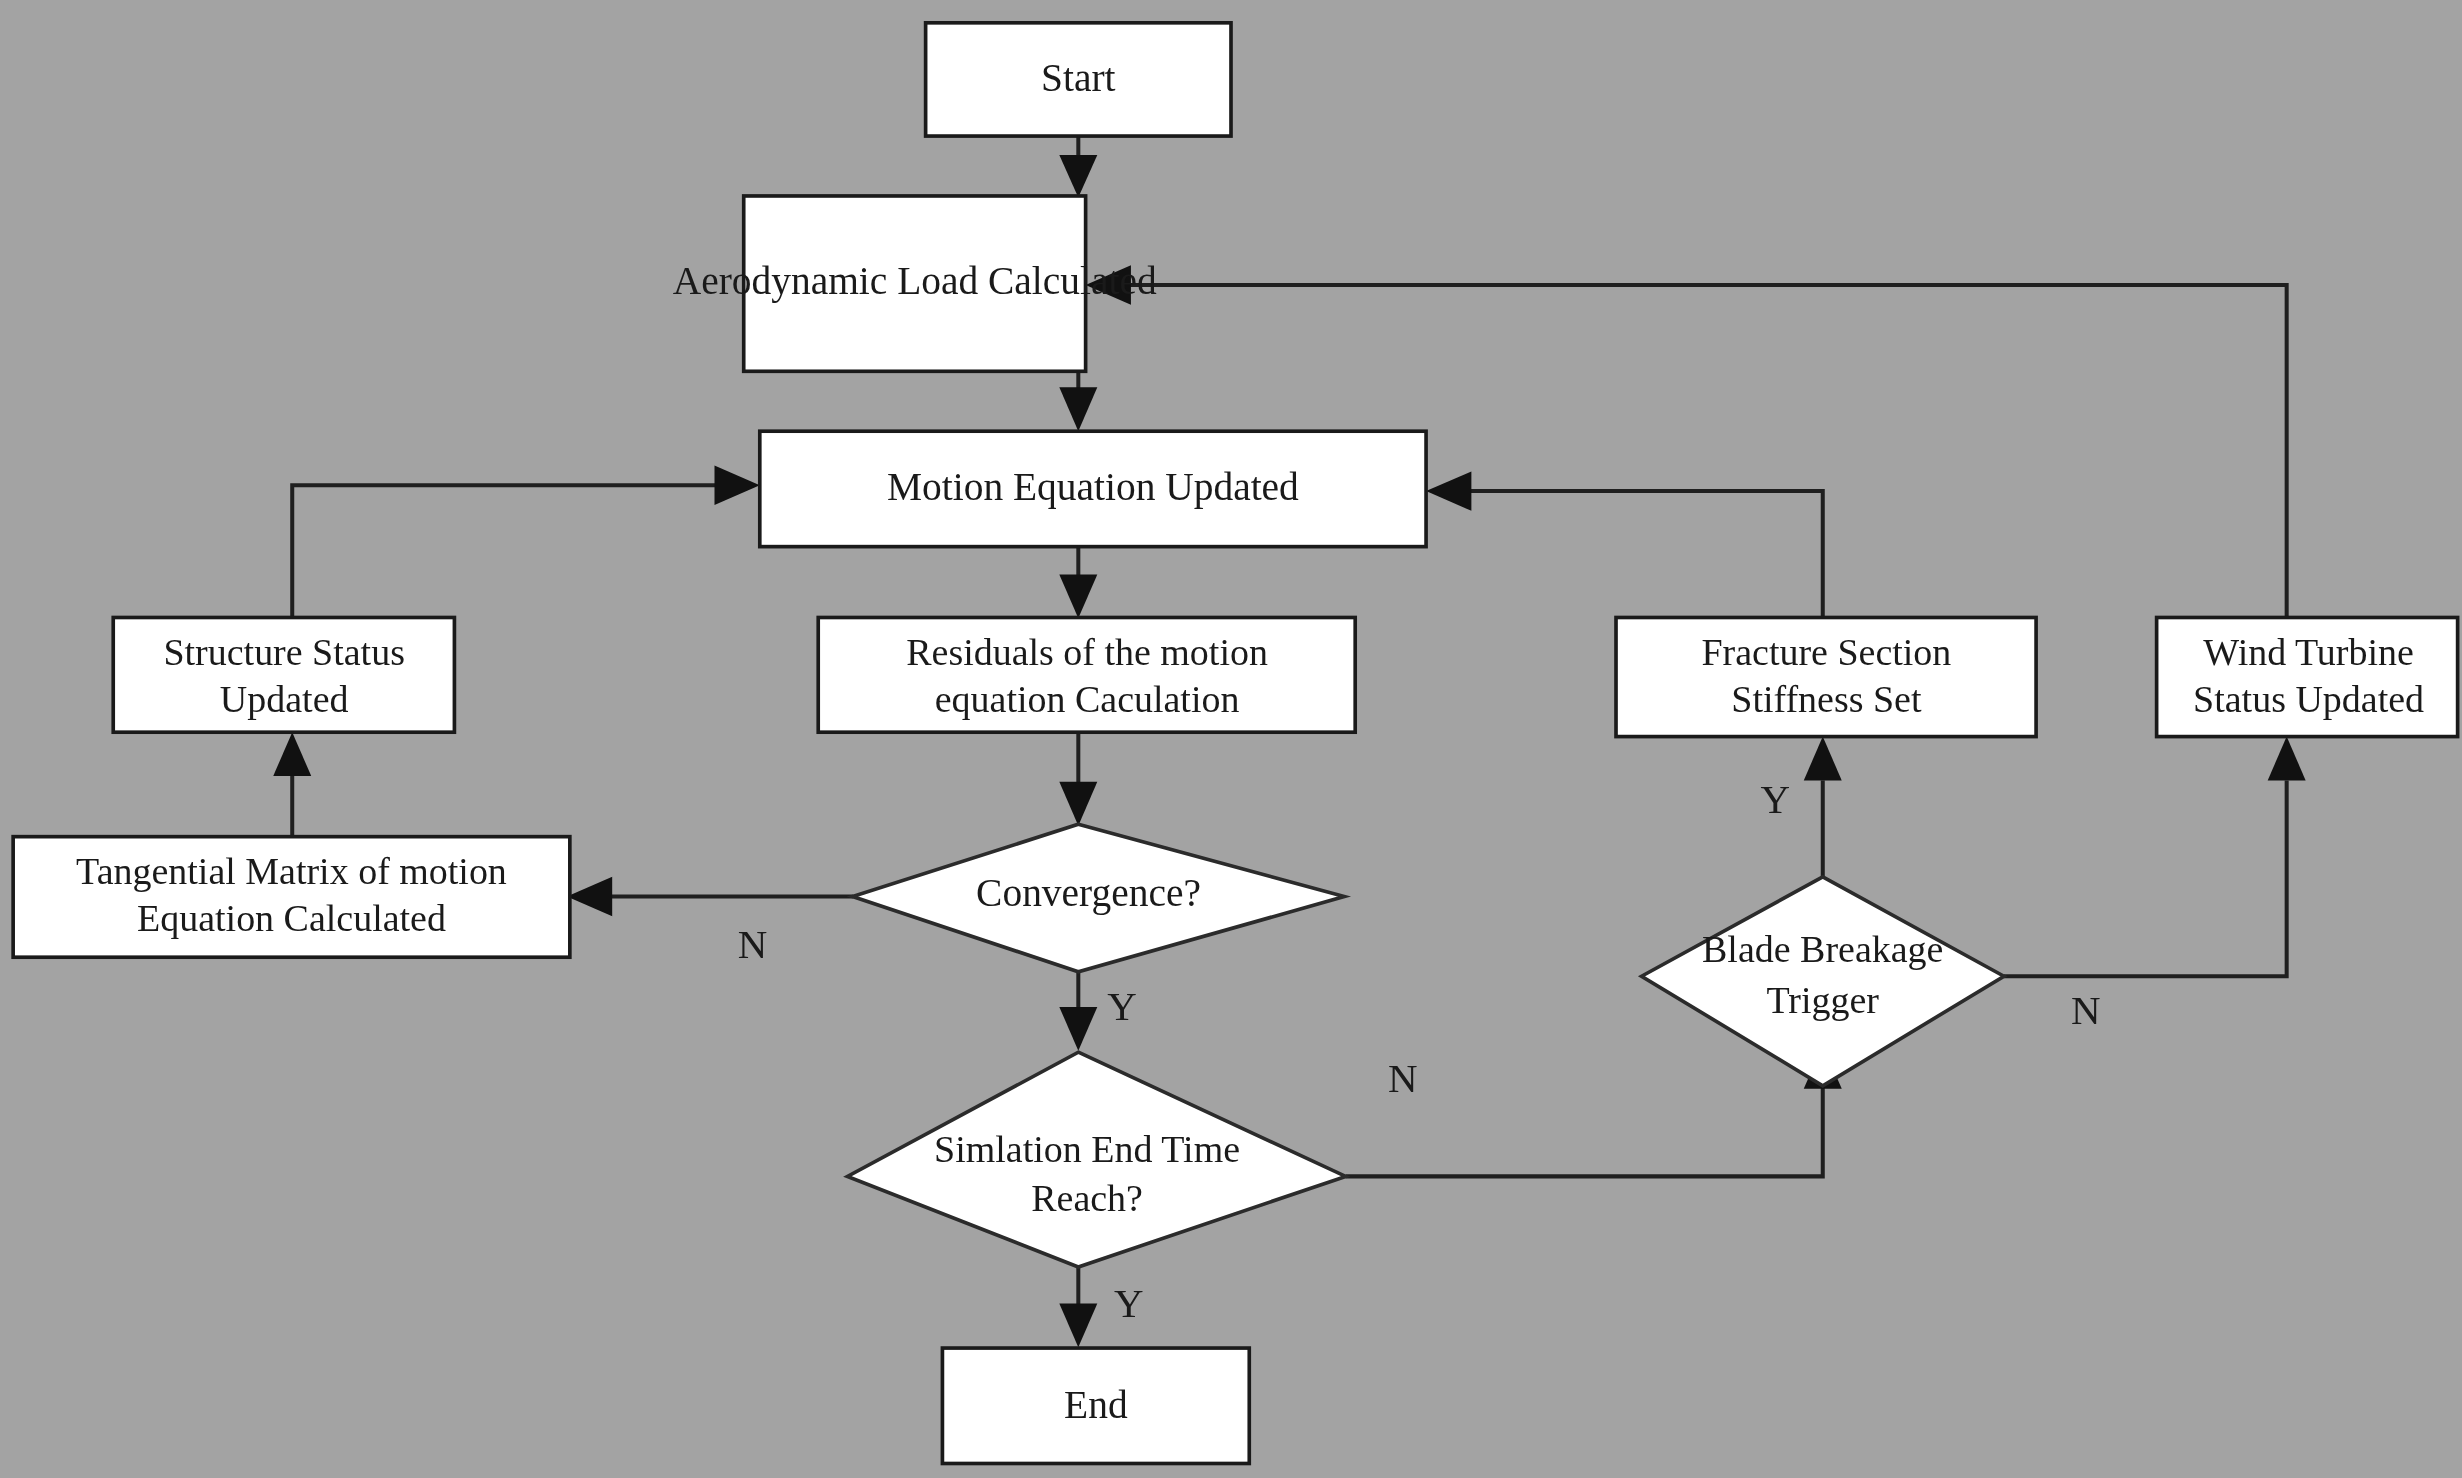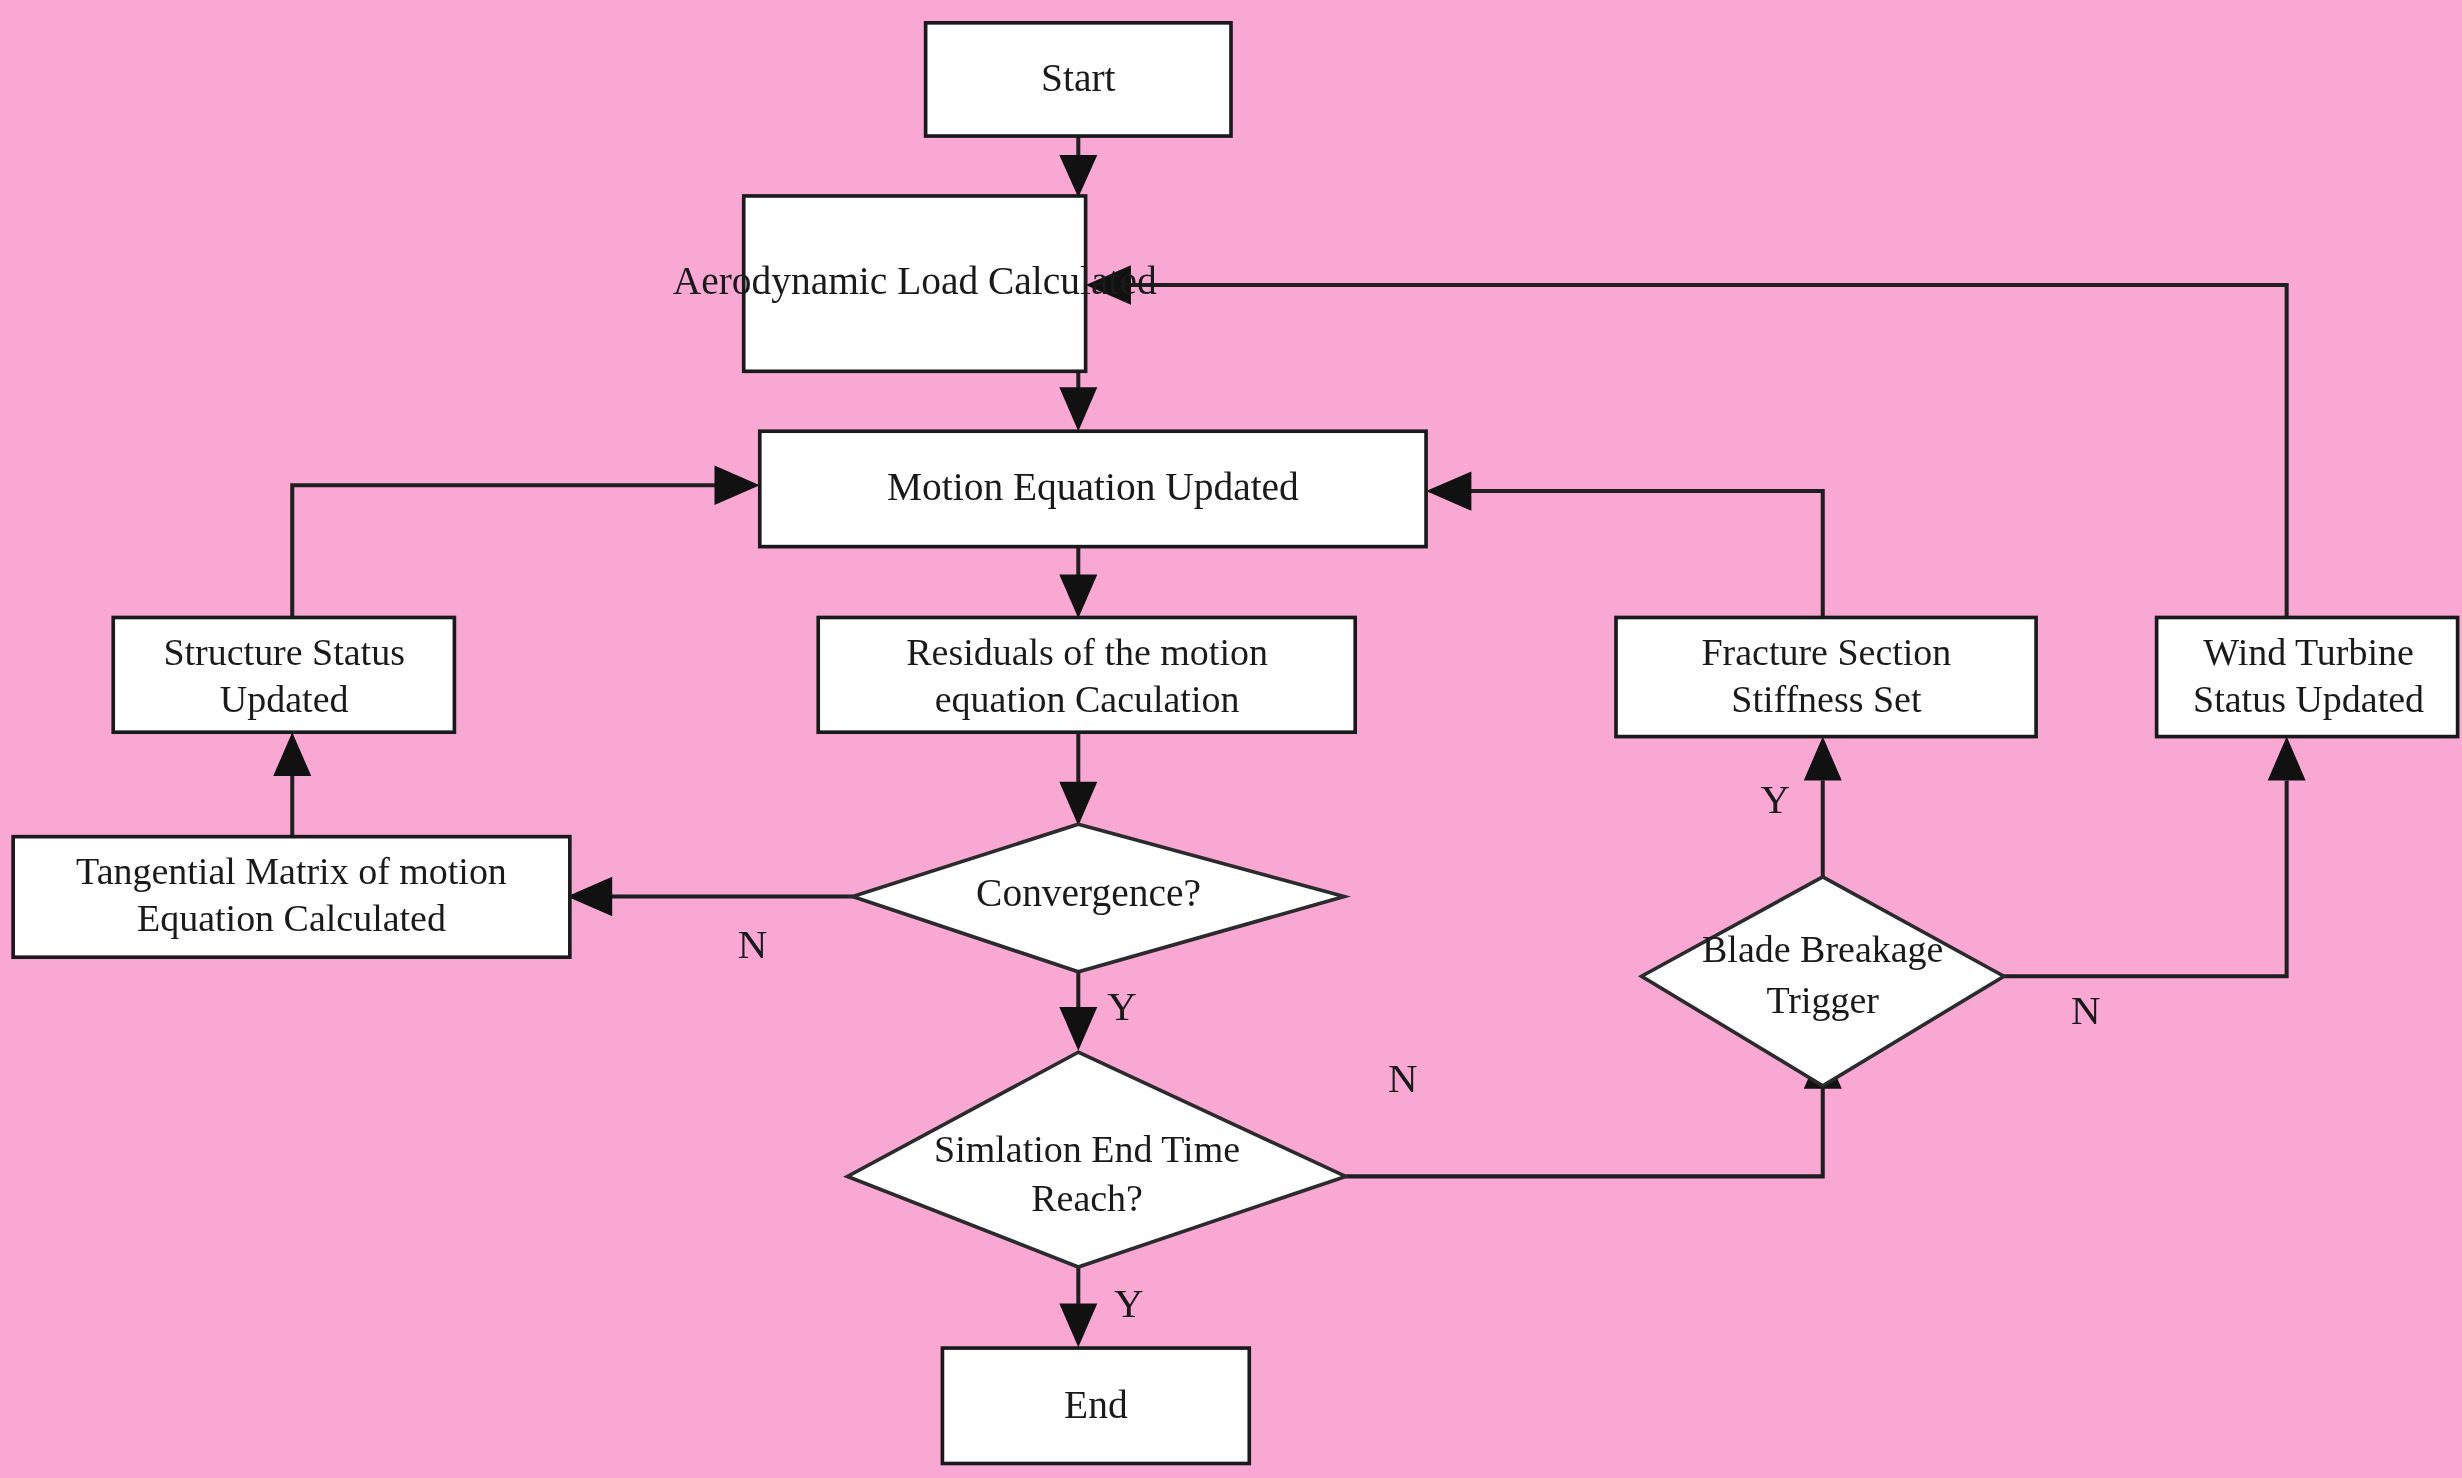--- a/index.html
+++ b/index.html
@@ -10,21 +10,21 @@
   body {
     width: 2462px;
     height: 1479px;
     font-family: "Liberation Serif", "DejaVu Serif", serif;
     overflow: hidden;
   }
   #flowchart-root {
     position: relative;
     width: 2462px;
     height: 1479px;
-    background: #f9a8d4;
+    background: #a3a3a3;
   }
   svg#flow-svg {
     position: absolute;
     top: 0;
     left: 0;
     width: 2462px;
     height: 1479px;
     display: block;
   }
   .node-shape {

